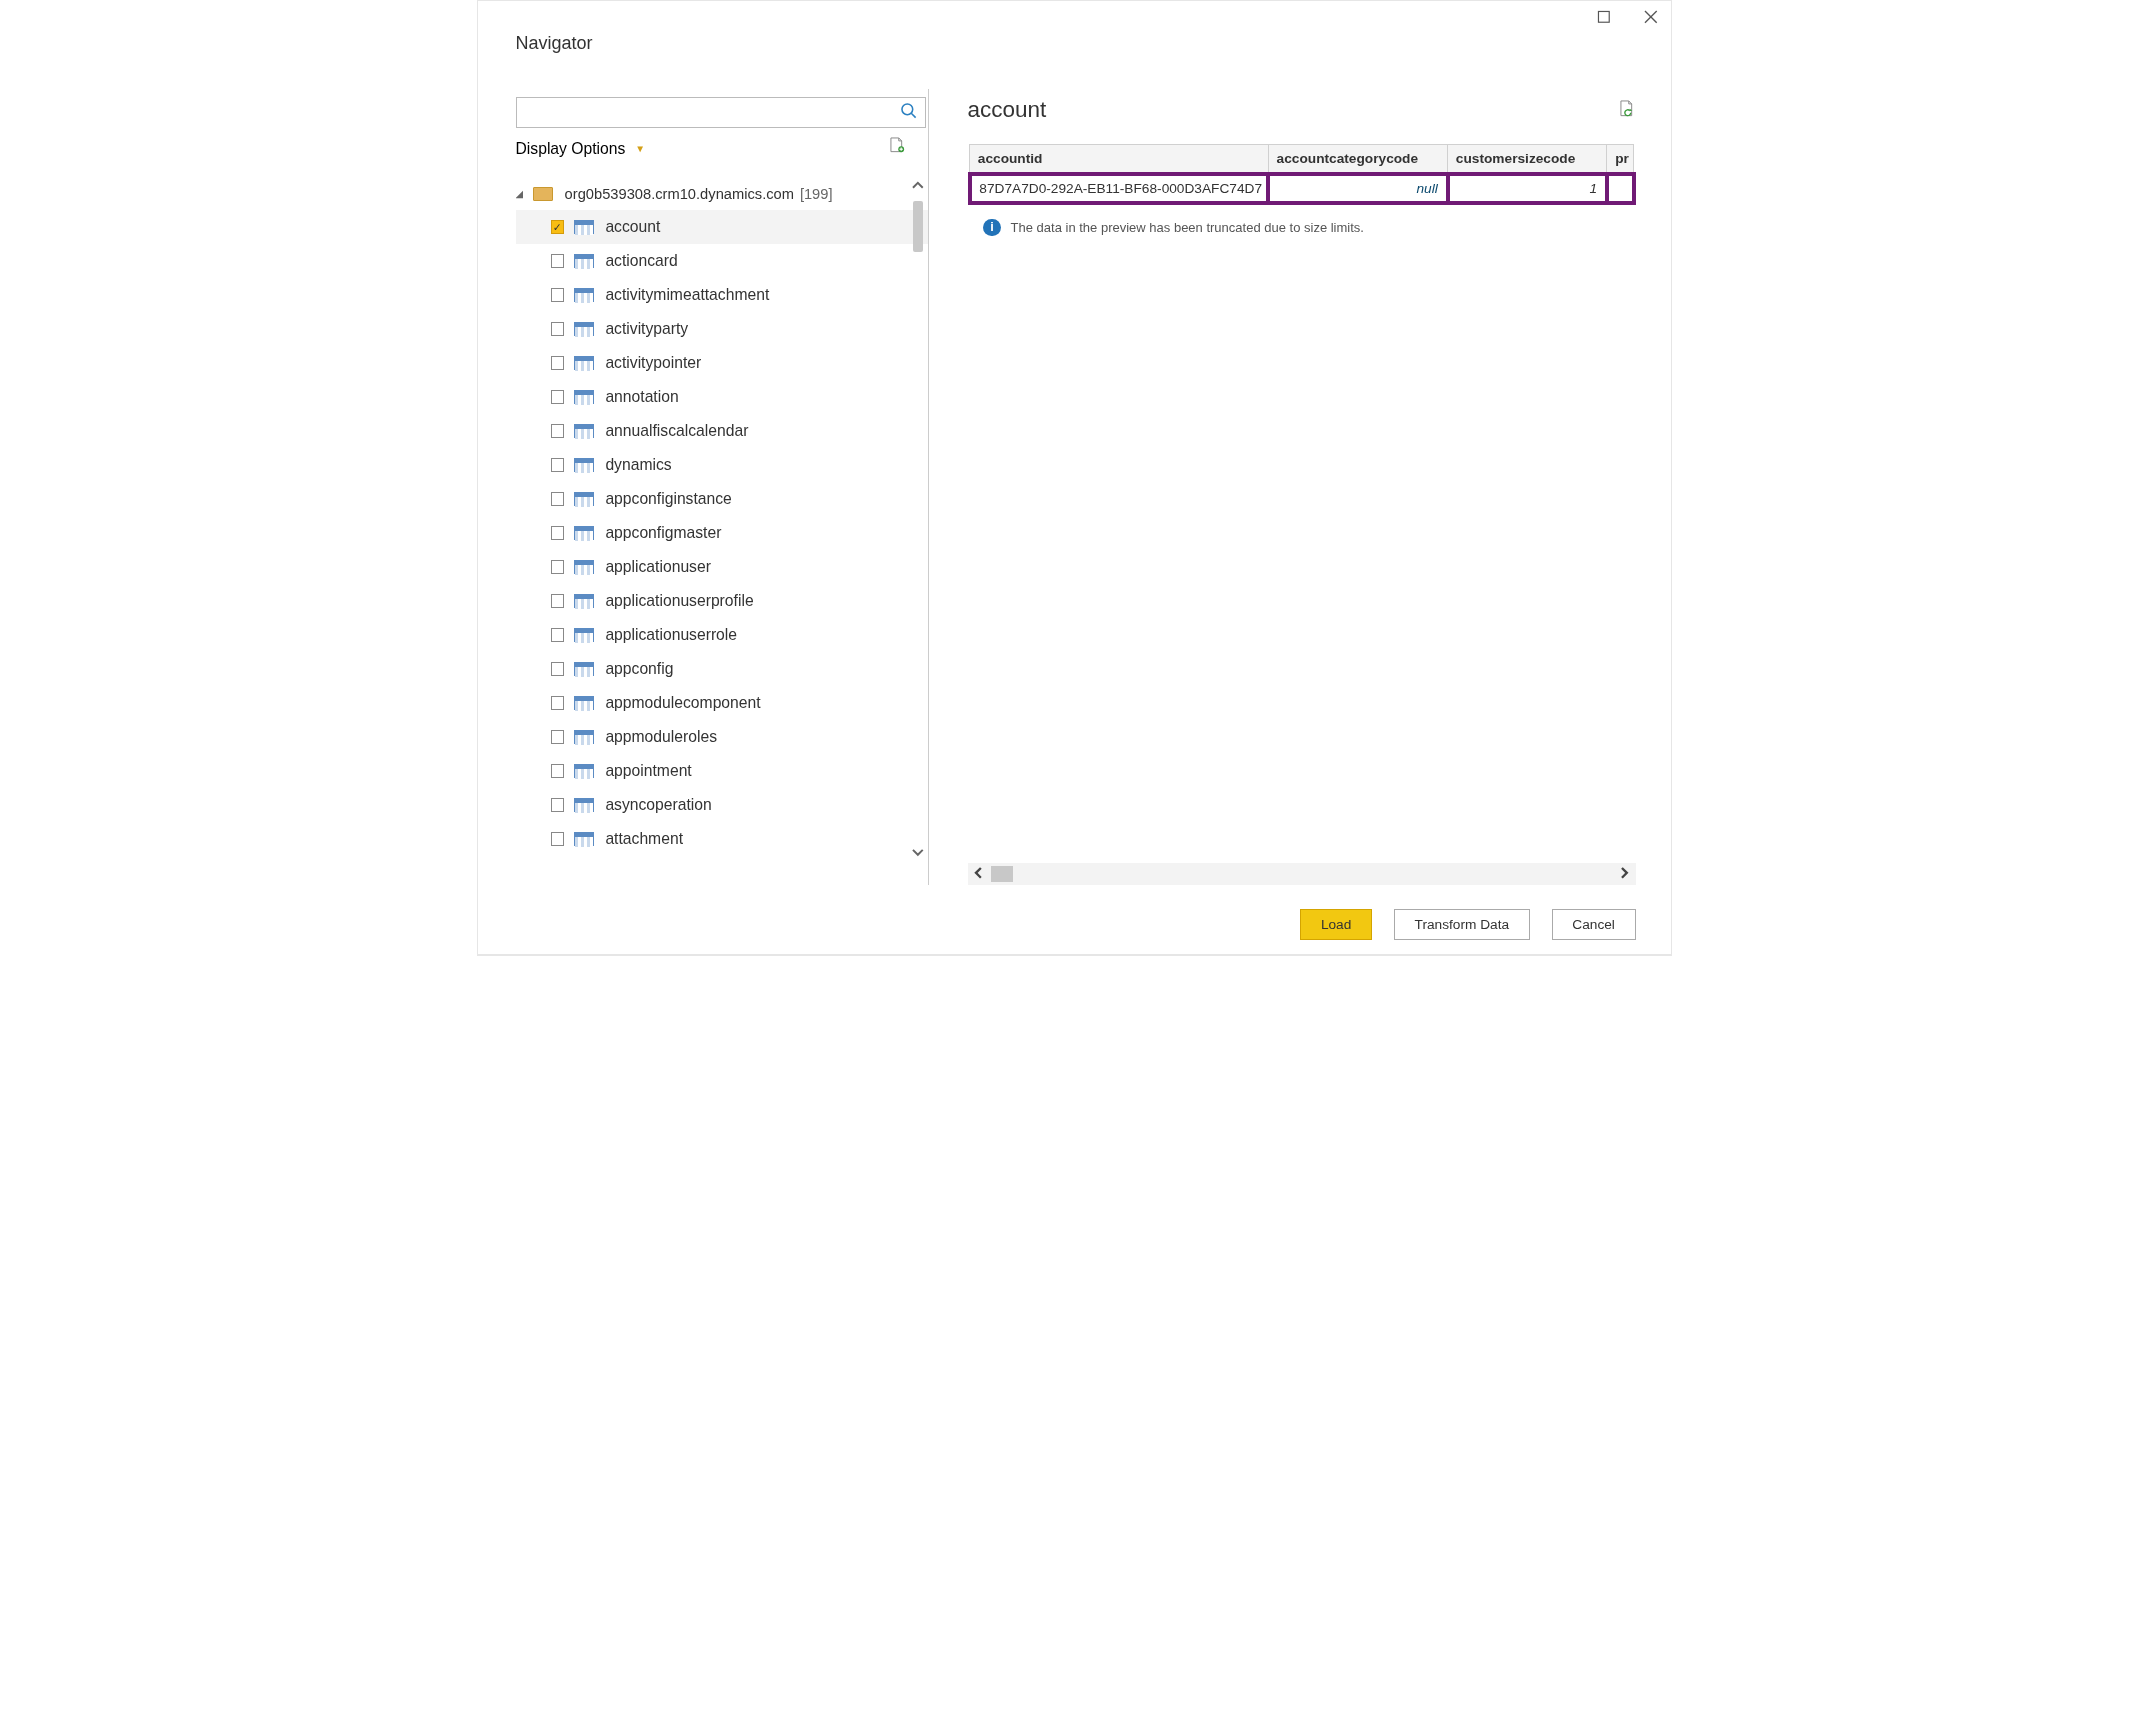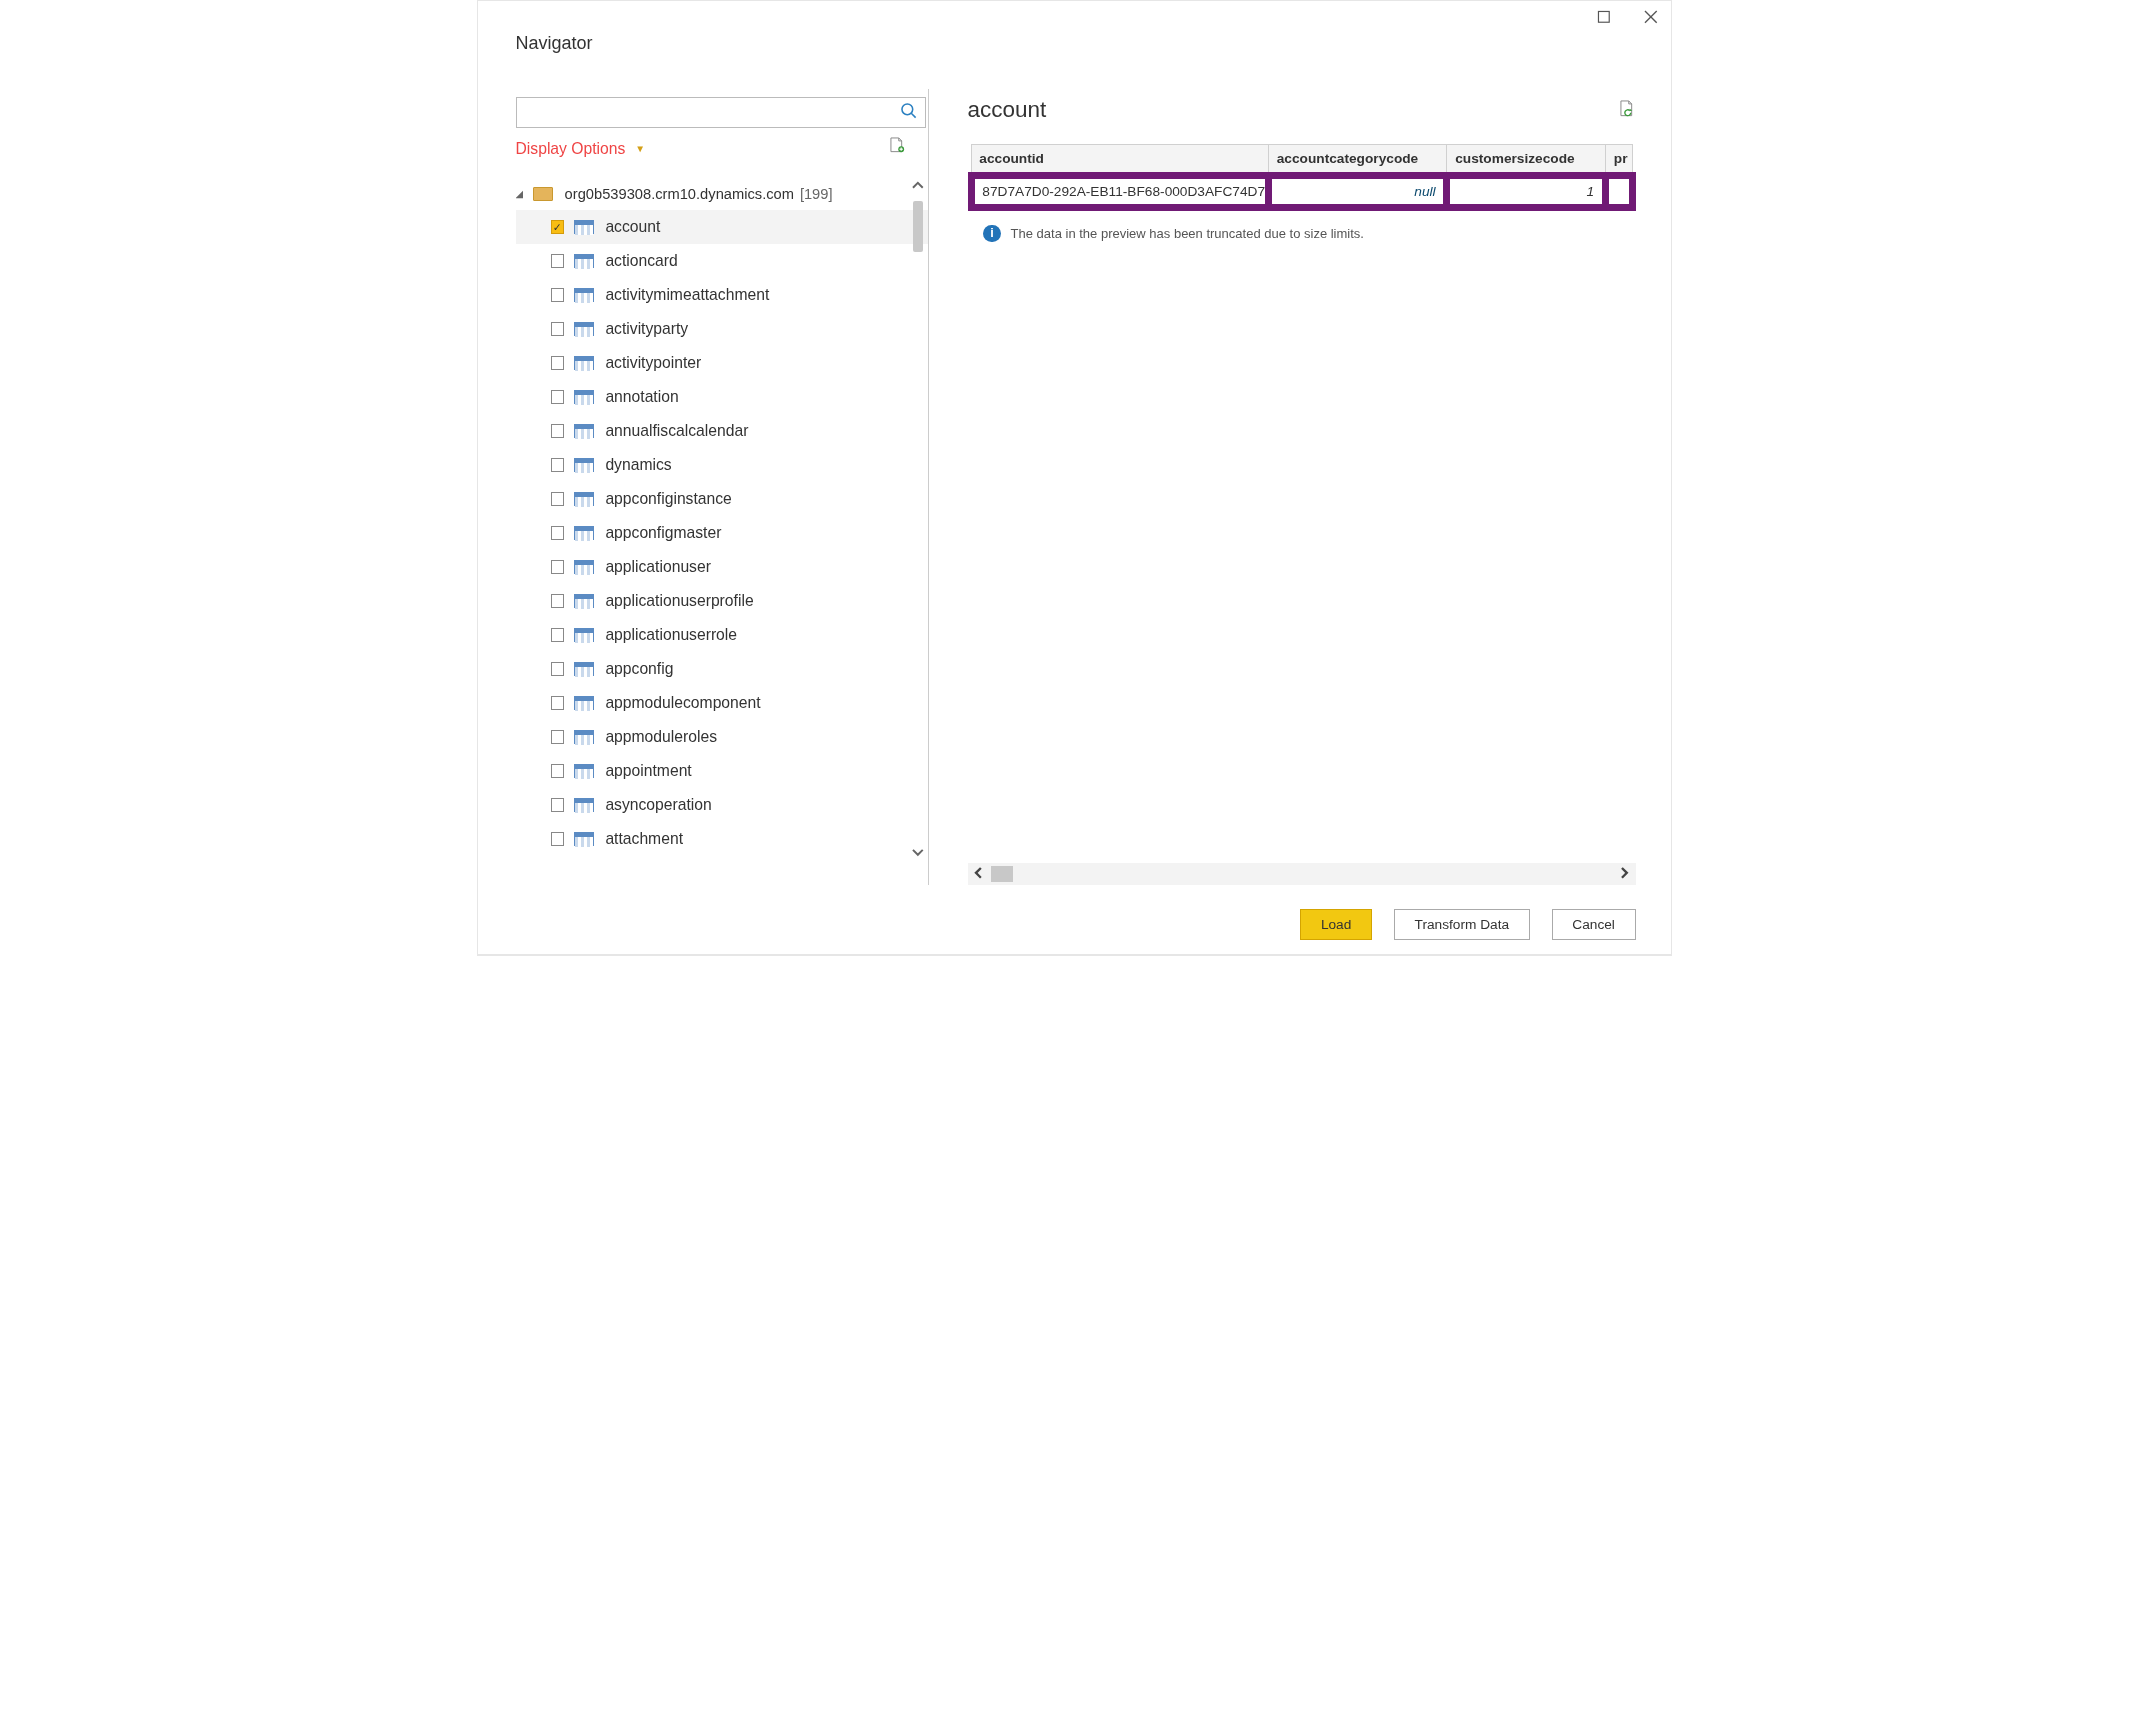--- a/index.html
+++ b/index.html
@@ -8,21 +8,21 @@
   .titlebar { height:32px; display:flex; align-items:flex-start; justify-content:flex-end; padding-right:9.8px; padding-top:8.8px; }
   .title-btn { width:19.6px; height:17.6px; margin-left:27.4px; display:flex; align-items:center; justify-content:center; color:#555; }
   .title-btn svg { width:13.7px; height:13.7px; }
   .heading { font-size:18px; font-weight:300; color:#333; margin-left:38px; margin-top:0px; }
   .body { position:absolute; top:88px; left:0; right:0; bottom:69px; display:flex; }
   .left-pane { width:451px; flex:0 0 451px; border-right:1px solid #ccc; margin-left:0; padding-top:7.8px; padding-left:38px; position:relative; }
   .search-row { width:410px; position:relative; }
   .search-input { width:100%; height:31px; border:1px solid #bbb; padding:2px 35px 2px 7.8px; font-size:13.7px; outline:none; }
   .search-icon { position:absolute; right:7.8px; top:4.9px; color:#2b80c1; }
   .display-options { margin-top:11.8px; display:flex; align-items:center; }
-  .display-options-label { color:#ef4444; font-size:15.7px; cursor:pointer; }
+  .display-options-label { color:#000000; font-size:15.7px; cursor:pointer; }
   .chev-down { margin-left:9.8px; color:#d4a017; font-size:9.8px; }
   .select-views-icon { position:absolute; right:21.6px; top:47px; }
   .doc-plus-icon svg { width:17.6px; height:17.6px; }
 
   .tree-wrap { margin-top:19.6px; position:relative; height:686px; }
   .tree-scroll { height:100%; overflow:hidden; position:relative; }
   .tree { }
   .root-row { display:flex; align-items:center; height:33px; font-size:14.7px; color:#333; }
   .root-arrow { width:11.8px; display:inline-block; color:#666; font-size:9.8px; margin-right:5.9px;}
   .folder-icon { width:19.6px; height:13.7px; background:#e4b45b; border:1px solid #c9982f; margin-right:11.8px; border-radius:1px; }
@@ -44,21 +44,21 @@
   .vscroll-btn { width:19.6px; height:19.6px; display:flex; align-items:center; justify-content:center; color:#666; font-size:13.7px;}
   .vscroll-thumb { width:9.8px; height:51px; background:#c8c8c8; border-radius:2px; margin-top:3.9px; }
 
   .right-pane { flex:1; padding-left:39px; padding-right:35px; position:relative; }
   .preview-header { display:flex; align-items:center; justify-content:space-between; margin-top:7.8px; }
   .preview-title { font-size:22.5px; font-weight:300; color:#333; }
   .refresh-icon svg { width:17.6px; height:18.6px; }
 
   .preview-table { margin-top:21.6px; border:1px solid #d0d0d0; border-collapse:collapse; width:100%; table-layout:fixed; font-size:13.7px; }
   .preview-table th { background:#f4f4f4; border:1px solid #d0d0d0; text-align:left; font-weight:600; padding:5.9px 7.8px; overflow:hidden; white-space:nowrap; }
-  .preview-table td { border:7px solid #701a75; padding:4.9px 7.8px; overflow:hidden; white-space:nowrap; }
+  .preview-table td { border:4px solid #701a75; padding:4.9px 7.8px; overflow:hidden; white-space:nowrap; }
   .col-id { width:45%; }
   .col-cat { width:27%; text-align:right; }
   .col-size { width:24%; text-align:right; }
   .col-clip { width:4%; }
   .null-text { font-style:italic; color:#0c4a6e; }
   .num-right { text-align:right; }
 
   .info-row { margin-top:13.7px; display:flex; align-items:center; }
   .info-badge { width:17.6px; height:17.6px; border-radius:50%; background:#2273b8; color:#fff; font-weight:bold; font-size:12.7px; display:flex; align-items:center; justify-content:center; margin-right:9.8px; margin-left:15.7px;}
   .info-text { color:#555; font-size:13px; }

